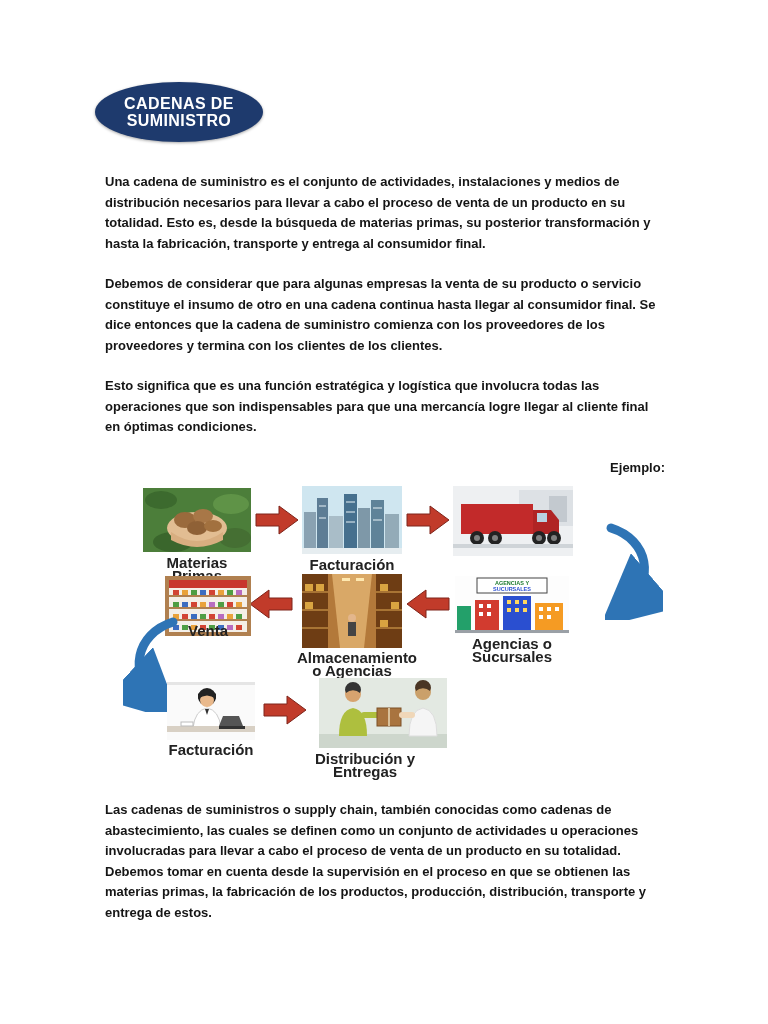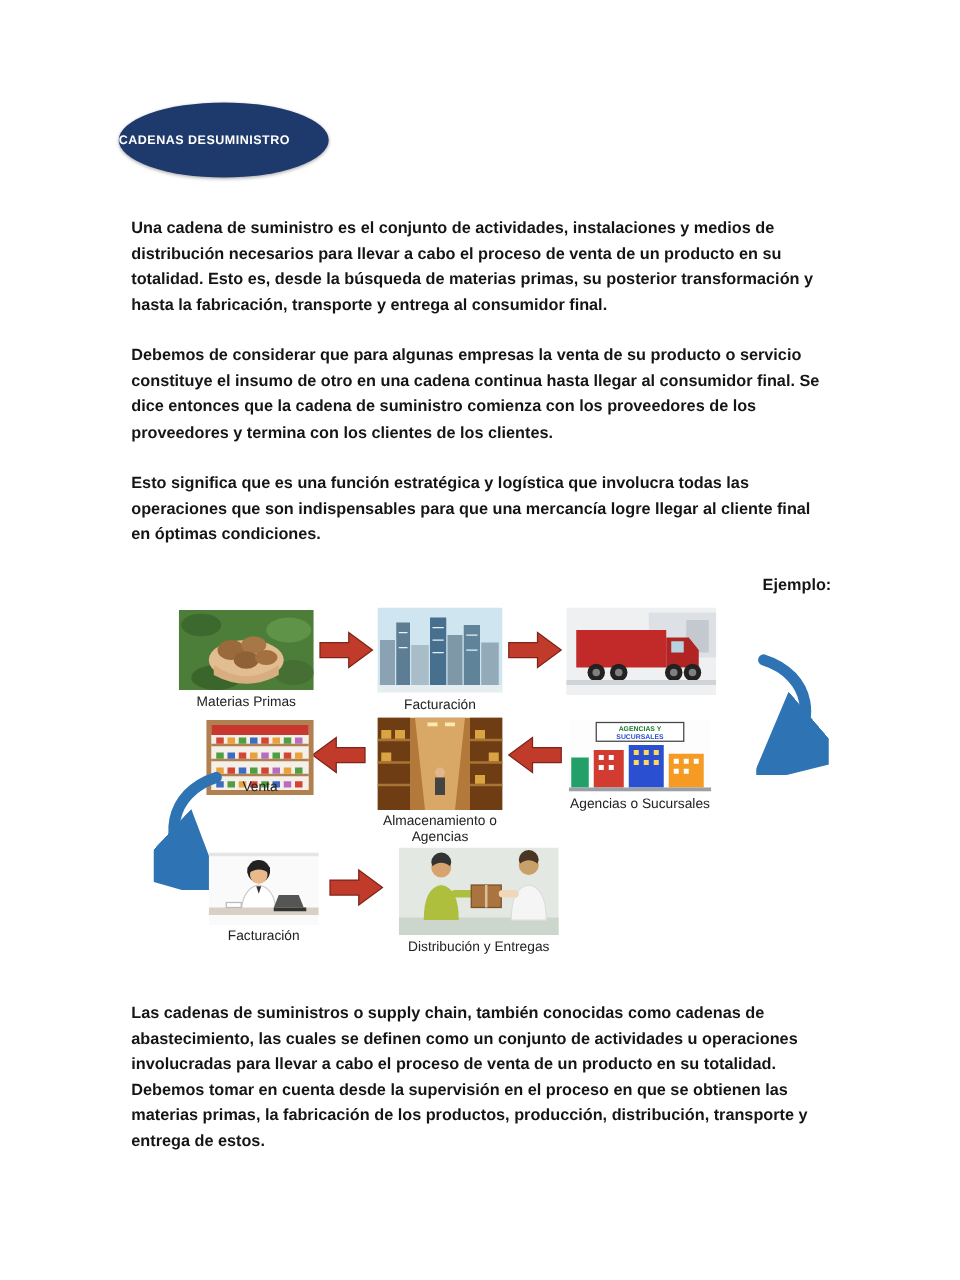--- a/index.html
+++ b/index.html
@@ -3,36 +3,36 @@
 <meta charset="utf-8">
 <style>
   html,body{margin:0;padding:0;background:#fff;}
   .page{
     position:relative;width:768px;height:1024px;background:#fff;overflow:hidden;
     font-family:"Liberation Sans",sans-serif;font-weight:bold;color:#151515;
   }
   .badge{
     position:absolute;left:95px;top:82px;width:168px;height:60px;
     background:#1e3a6d;border-radius:50%;
-    display:flex;flex-direction:row;align-items:center;
-    color:#fff;font-size:10px;letter-spacing:.4px;line-height:17px;
+    display:flex;flex-direction:column;align-items:center;justify-content:center;
+    color:#fff;font-size:16px;letter-spacing:.4px;line-height:17px;
     box-shadow:0 1px 3px rgba(0,0,0,.35);
   }
   .content{
     position:absolute;left:105px;top:172px;width:560px;
     font-size:13px;line-height:20.5px;
   }
   .content p{margin:0 0 20px 0;}
   .content p.heading{margin:0;}
   .content p.example{margin:0 0 8px 0;text-align:right;}
   .diagram{position:relative;width:540px;height:290px;margin:4px 0 24px 18px;}
   .diagram .abs{position:absolute;}
   .diag-label{
-    position:absolute;font-size:11px;line-height:13px;color:#222;
-    text-align:center;font-weight:normal;
+    position:absolute;font-size:15px;line-height:13px;color:#222;
+    text-align:center;font-weight:bold;
   }
   .photo svg{display:block;width:100%;height:100%;}
   .arrow svg{display:block;width:100%;height:100%;}
 </style>
 </head>
 <body>
 
 <div class="page">
 
   <div class="badge">
@@ -310,20 +310,20 @@
           <rect x="42" y="34" width="22" height="6" rx="3" fill="#aebf3e"></rect>
           <circle cx="66" cy="37" r="3" fill="#d7a36f"></circle>
           <rect x="58" y="30" width="24" height="18" fill="#a9743f" stroke="#7c5026"></rect>
           <line x1="70" y1="30" x2="70" y2="48" stroke="#d9c09a" stroke-width="2"></line>
           <circle cx="104" cy="14" r="8" fill="#caa06a"></circle>
           <path d="M96,10 a8,8 0 0,1 16,0 l-1,3 a10,10 0 0,0 -14,0 z" fill="#4a3524"></path>
           <path d="M90,58 q0,-26 14,-28 q14,2 14,28 z" fill="#f5f5f5" stroke="#dddddd"></path>
           <rect x="80" y="34" width="16" height="6" rx="3" fill="#f0d7b8"></rect>
         </svg>
       </div>
-      <div class="diag-label" style="left:186px;top:266px;width:148px">Distribución y Entregas</div>
+      <div class="diag-label" style="left:168px;top:266px;width:148px">Distribución y Entregas</div>
 
     </div>
 
     <p>Las cadenas de suministros o supply chain, también conocidas como cadenas de abastecimiento, las cuales se definen como un conjunto de actividades u operaciones involucradas para llevar a cabo el proceso de venta de un producto en su totalidad. Debemos tomar en cuenta desde la supervisión en el proceso en que se obtienen las materias primas, la fabricación de los productos, producción, distribución, transporte y entrega de estos.</p>
   </div>
 
 </div>
 
 </body></html>

